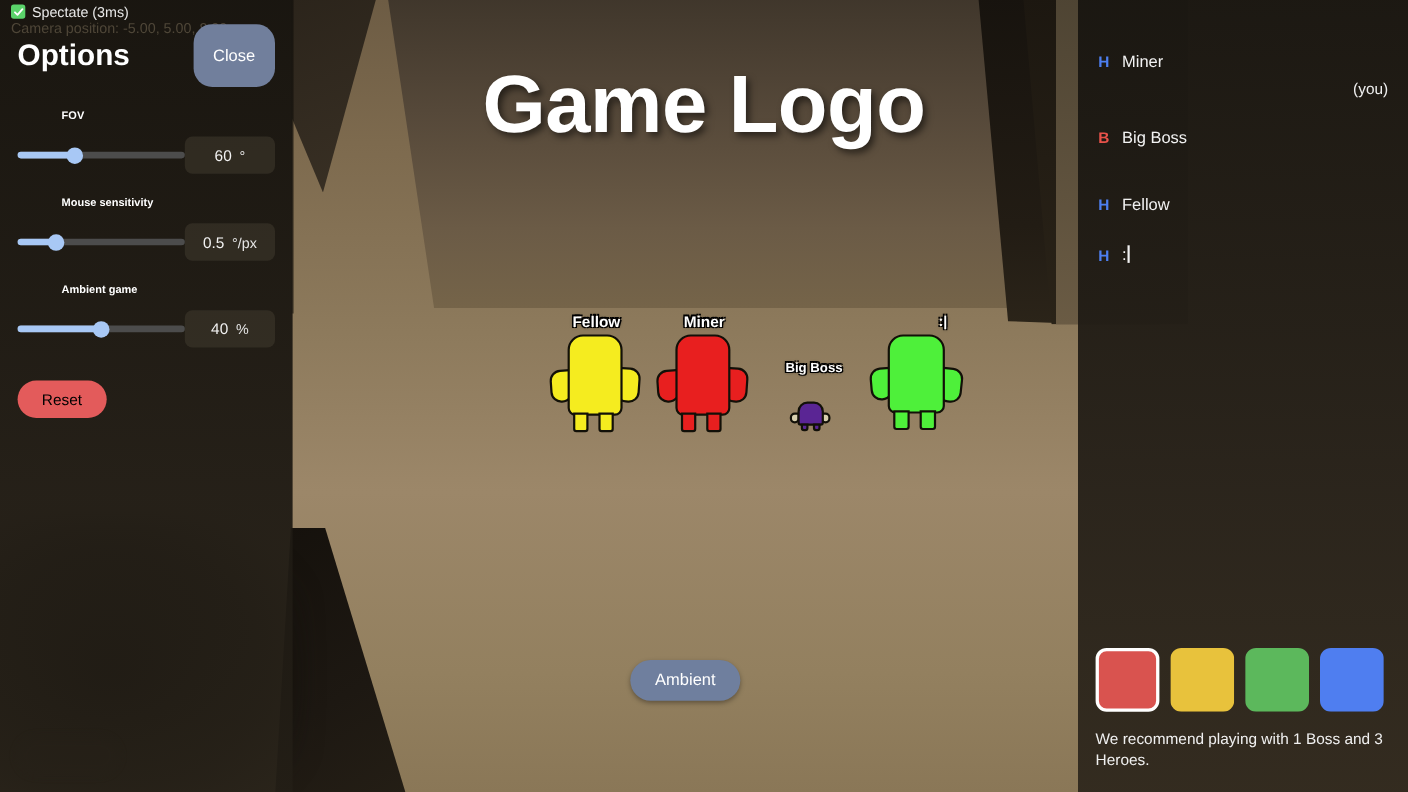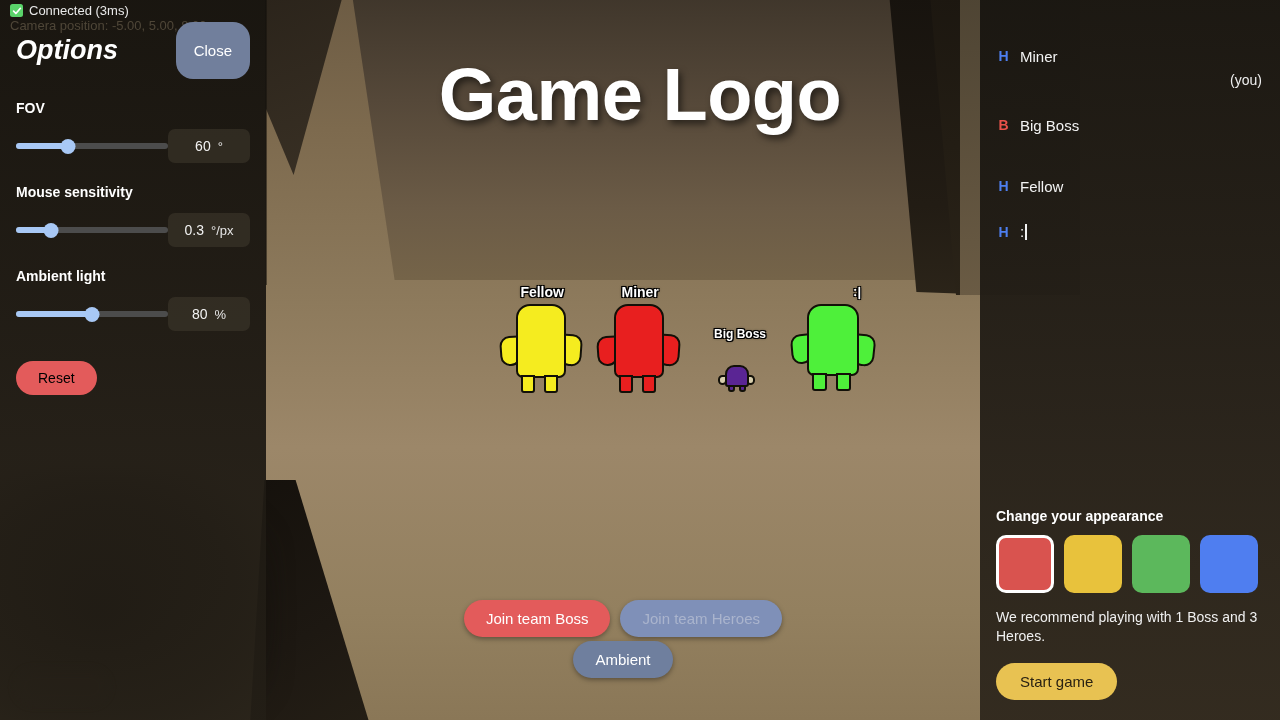--- a/index.html
+++ b/index.html
@@ -174,29 +174,29 @@
   .cam-pos {
     position: absolute; left: 10px; top: 18px;
     font-size: 13px; color: rgba(150,135,110,0.42);
     white-space: nowrap; z-index: 1;
   }
   .options-head {
     position: relative; z-index: 4;
     display: flex; align-items: center; justify-content: space-between;
     margin-top: 6px;
   }
-  .options-title { font-size: 27px; font-weight: bold; color: #fff; font-style: italic; }
+  .options-title { font-size: 27px; font-weight: bold; color: #fff; }
   .close-btn {
     background: #717f9c; color: #fff; border: none; border-radius: 17px;
     padding: 20px 18px; font-size: 15px; cursor: pointer;
     font-family: "Liberation Sans", sans-serif;
   }
   .setting { margin-top: 21px; }
   .setting:first-of-type { margin-top: 28px; }
-  .setting-label { font-size: 14px; font-weight: bold; color: #fff; margin-bottom: 13px; }
+  .setting-label { font-size: 10px; font-weight: bold; color: #fff; margin-bottom: 13px; margin-left: 40px; }
   .setting-row { display: flex; align-items: center; }
   .slider { position: relative; flex: 1; height: 20px; display: flex; align-items: center; }
   .slider-track {
     position: absolute; left: 0; right: 0; height: 6px; border-radius: 3px;
     background: #4c4c4c;
   }
   .slider-fill { position: absolute; left: 0; height: 6px; border-radius: 3px; background: #a8c8f5; }
   .slider-thumb {
     position: absolute; width: 15px; height: 15px; border-radius: 50%;
     background: #a8c8f5; transform: translateX(-50%);
@@ -306,39 +306,35 @@
     <div class="char" id="char-green">
       <div class="nametag">:|</div>
       <div class="arm l" style="background: rgb(78, 240, 58);"></div>
       <div class="arm r" style="background: rgb(78, 240, 58);"></div>
       <div class="body-main" style="background: rgb(78, 240, 58);"></div>
       <div class="leg l" style="background: rgb(78, 240, 58);"></div>
       <div class="leg r" style="background: rgb(78, 240, 58);"></div>
     </div>
 
     <div class="team-buttons">
-      <div class="team-row">
-        <button class="pill boss">Join team Boss</button>
-        <button class="pill heroes">Join team Heroes</button>
-      </div>
       <button class="pill spectate">Ambient</button>
     </div>
   </div>
 
   <div class="options-panel">
 
     <div class="cam-pos">Camera position: -5.00, 5.00, 8.00</div>
 
     <div class="status-line">
       <span class="checkbox-green">
         <svg width="10" height="10" viewBox="0 0 10 10" aria-hidden="true">
           <path d="M1.6 5.2 L3.9 7.5 L8.4 2.3" stroke="#ffffff" stroke-width="1.7" fill="none" stroke-linecap="round" stroke-linejoin="round"></path>
         </svg>
       </span>
-      <span>Connected (3ms)</span>
+      <span>Spectate (3ms)</span>
     </div>
 
     <div class="options-head">
       <div class="options-title">Options</div>
       <button class="close-btn">Close</button>
     </div>
 
     
     <div class="setting">
       <div class="setting-label">FOV</div>
@@ -358,37 +354,37 @@
     
     <div class="setting">
       <div class="setting-label">Mouse sensitivity</div>
       <div class="setting-row">
         <div class="slider">
           <div class="slider-track"></div>
           <div class="slider-fill" id="sens-fill" style="width: 23%;"></div>
           <div class="slider-thumb" id="sens-thumb" style="left: 23%;"></div>
         </div>
         <div class="value-box">
-          <span>0.3</span>
+          <span>0.5</span>
           <span class="value-unit">°/px</span>
         </div>
       </div>
     </div>
 
     
     <div class="setting">
-      <div class="setting-label">Ambient light</div>
+      <div class="setting-label">Ambient game</div>
       <div class="setting-row">
         <div class="slider">
           <div class="slider-track"></div>
           <div class="slider-fill" id="amb-fill" style="width: 50%;"></div>
           <div class="slider-thumb" id="amb-thumb" style="left: 50%;"></div>
         </div>
         <div class="value-box">
-          <span>80</span>
+          <span>40</span>
           <span class="value-unit">%</span>
         </div>
       </div>
     </div>
 
     <button class="reset-btn">Reset</button>
 
     <div class="ghost-btn"></div>
   </div>
 
@@ -410,25 +406,23 @@
         <span class="player-name">Fellow</span>
         <span class="player-you"></span>
       </div>
       <div class="chat-input-row">
         <span class="team-badge hero">H</span>
         <span class="chat-text"><span>:</span><span class="caret"></span></span>
       </div>
     </div>
 
     <div class="appearance">
-      <div class="appearance-title">Change your appearance</div>
       <div class="swatches" id="swatches">
         <div class="swatch selected" style="background: rgb(217, 83, 79);"></div>
         <div class="swatch" style="background: rgb(232, 194, 60);"></div>
         <div class="swatch" style="background: rgb(92, 184, 92);"></div>
         <div class="swatch" style="background: rgb(79, 126, 240);"></div>
       </div>
       <div class="recommend">We recommend playing with 1 Boss and 3 Heroes.</div>
-      <button class="start-btn">Start game</button>
     </div>
   </div>
 
 </div>
 
 </body></html>

